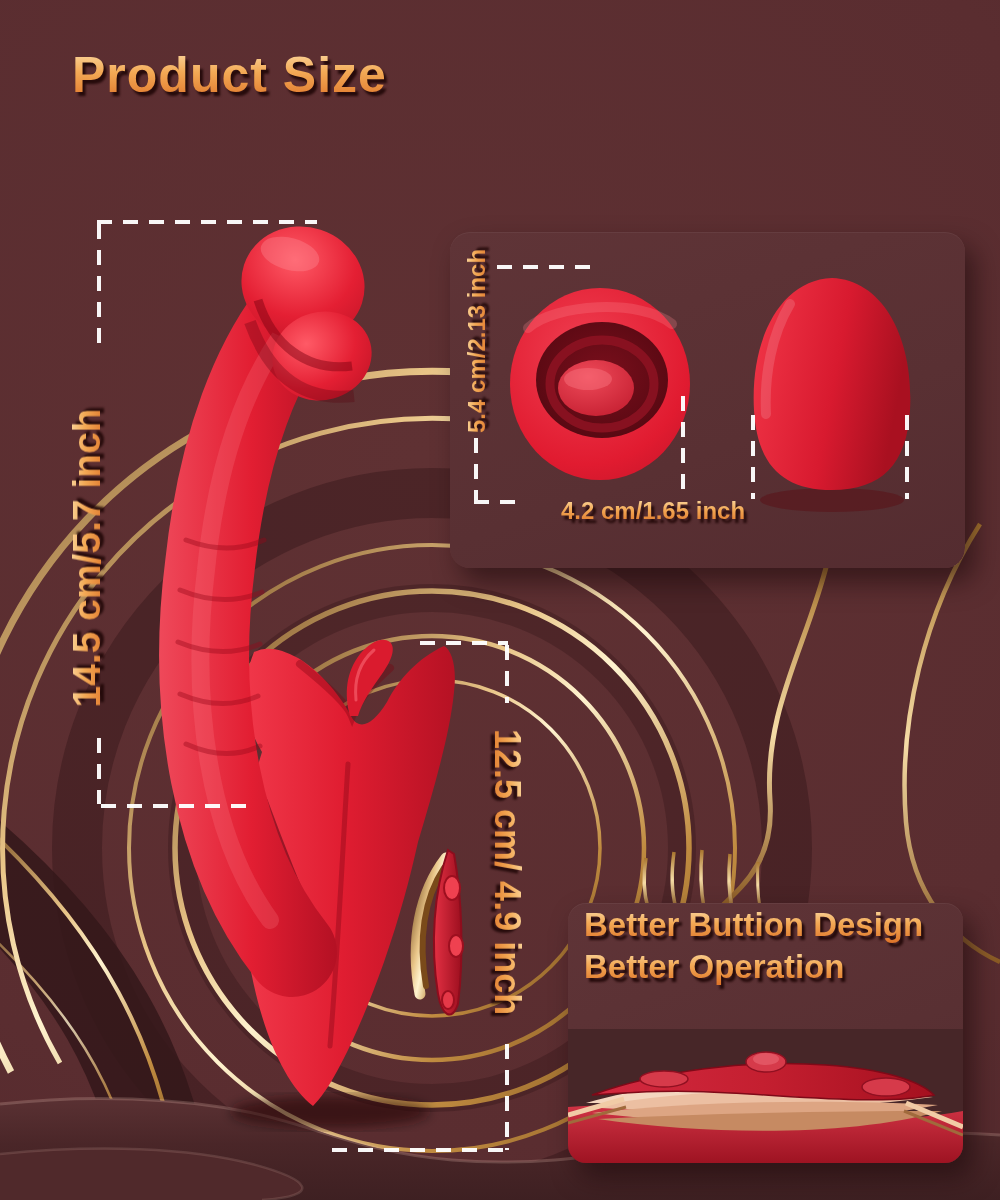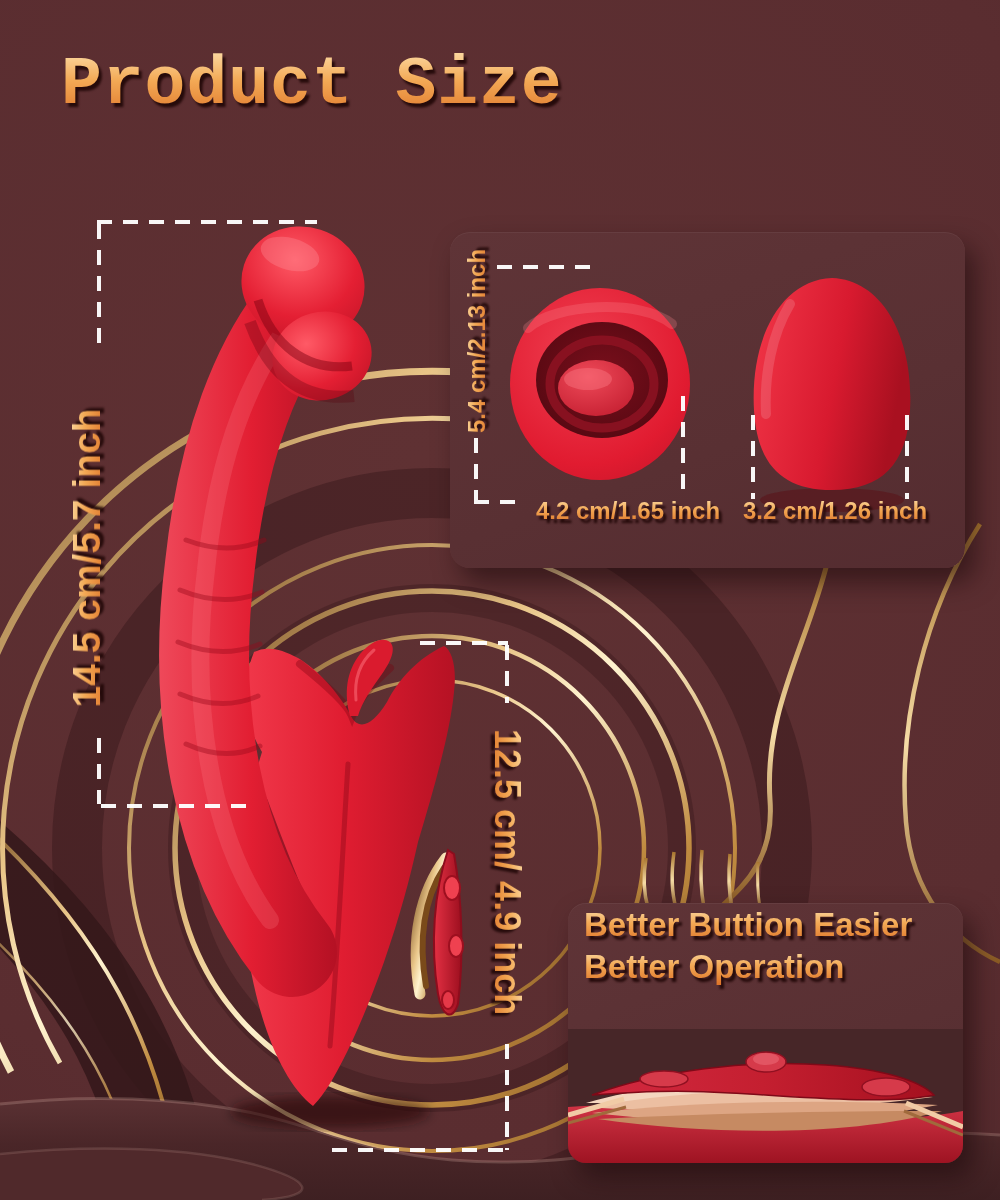--- a/index.html
+++ b/index.html
@@ -10,21 +10,21 @@
   }
   .layer{position:absolute;left:0;top:0;width:100%;height:100%;}
   .gtext{
     position:absolute;white-space:nowrap;font-weight:bold;
     background:linear-gradient(180deg,#fde2b0 0%,#f3a955 45%,#dd7026 100%);
     -webkit-background-clip:text;background-clip:text;color:transparent;
     filter:drop-shadow(3px 4px 1px rgba(32,7,7,0.9));
   }
   .rot-up{transform:translate(-50%,-50%) rotate(-90deg);}
   .rot-down{transform:translate(-50%,-50%) rotate(90deg);}
-  .ctr{transform:translate(-50%,-50%);}
+  .ctr{transform:translate(-50%,-50%);margin-left:25px;}
   .dash-h{position:absolute;height:4px;background:repeating-linear-gradient(90deg,#fff 0 15px,transparent 15px 26px);opacity:.96;z-index:7;}
   .dash-v{position:absolute;width:4px;background:repeating-linear-gradient(180deg,#fff 0 15px,transparent 15px 26px);opacity:.96;z-index:7;}
   .panel{
     position:absolute;border-radius:20px;
     background:linear-gradient(160deg,#5f3437 0%,#593033 60%,#542c30 100%);
     box-shadow:10px 14px 26px rgba(26,8,10,.55), inset 0 1px 0 rgba(255,255,255,.05);
     z-index:5;
   }
   .photo{position:absolute;left:0;bottom:0;width:100%;height:134px;border-radius:0 0 18px 18px;overflow:hidden;}
   svg{display:block;}
@@ -229,28 +229,27 @@
   <div class="dash-v" style="left:505px;top:1044px;height:106px;"></div>
   <div class="dash-h" style="left:332px;top:1148px;width:178px;"></div>
 
   <div class="dash-h" style="left:497px;top:265px;width:94px;"></div>
   <div class="dash-v" style="left:474px;top:438px;height:62px;"></div>
   <div class="dash-h" style="left:474px;top:500px;width:48px;"></div>
   <div class="dash-v" style="left:681px;top:396px;height:102px;"></div>
   <div class="dash-v" style="left:751px;top:415px;height:84px;"></div>
   <div class="dash-v" style="left:905px;top:415px;height:84px;"></div>
 
-  <div class="gtext" style="left:61px;top:46px;font-size:68px;letter-spacing:1px;z-index:8;font-family:Liberation Mono, monospace;">Product Size</div>
+  <div class="gtext" style="left:72px;top:46px;font-size:50px;letter-spacing:1px;z-index:8;">Product Size</div>
 
   <div class="gtext rot-up" style="left:87px;top:558px;font-size:39px;z-index:8;">14.5 cm/5.7 inch</div>
 
   <div class="gtext rot-down" style="left:507px;top:872px;font-size:36px;z-index:8;">12.5 cm/ 4.9 inch</div>
 
   <div class="gtext rot-up" style="left:477px;top:341px;font-size:24px;z-index:8;">5.4 cm/2.13 inch</div>
 
   <div class="gtext ctr" style="left:628px;top:511px;font-size:24px;z-index:8;">4.2 cm/1.65 inch</div>
 
-  <div class="gtext ctr" style="left:835px;top:511px;font-size:24px;z-index:8;">3.2 cm/1.26 inch</div>
-
-  <div class="gtext" style="left:584px;top:906px;font-size:33px;z-index:8;">Better Buttion Easier</div>
+
+  <div class="gtext" style="left:584px;top:906px;font-size:33px;z-index:8;">Better Buttion Design</div>
   <div class="gtext" style="left:584px;top:948px;font-size:33px;z-index:8;">Better Operation</div>
 
 </div>
 
 </body></html>

